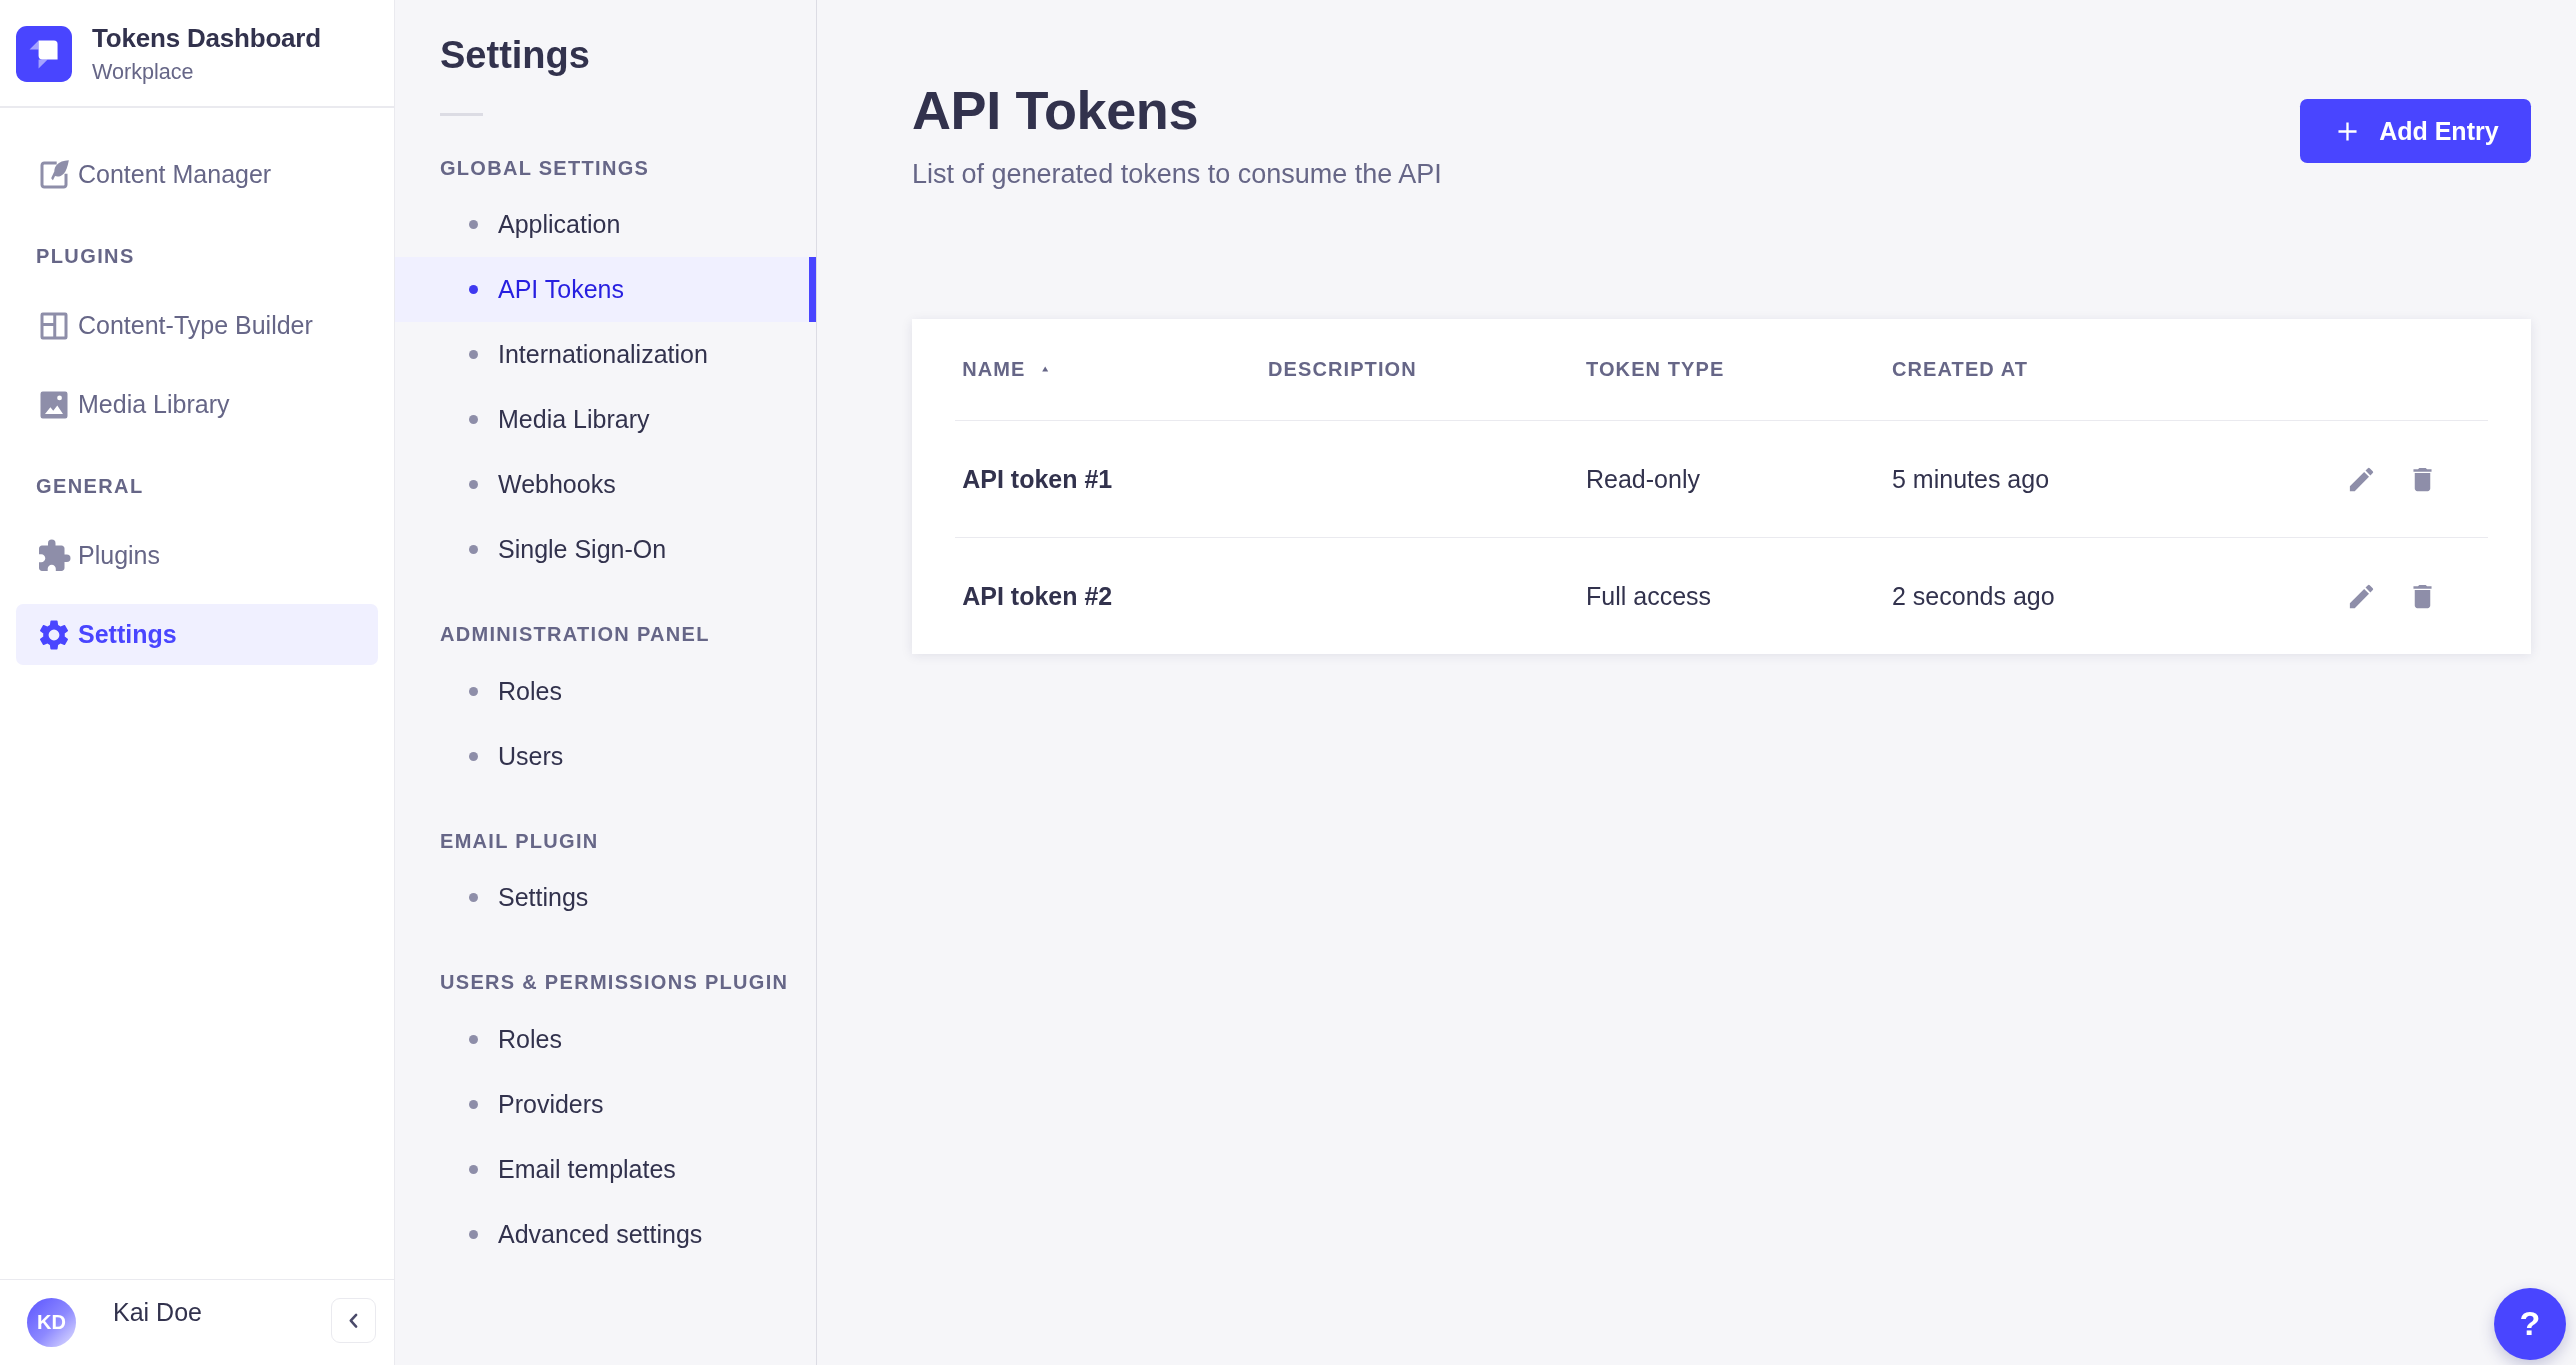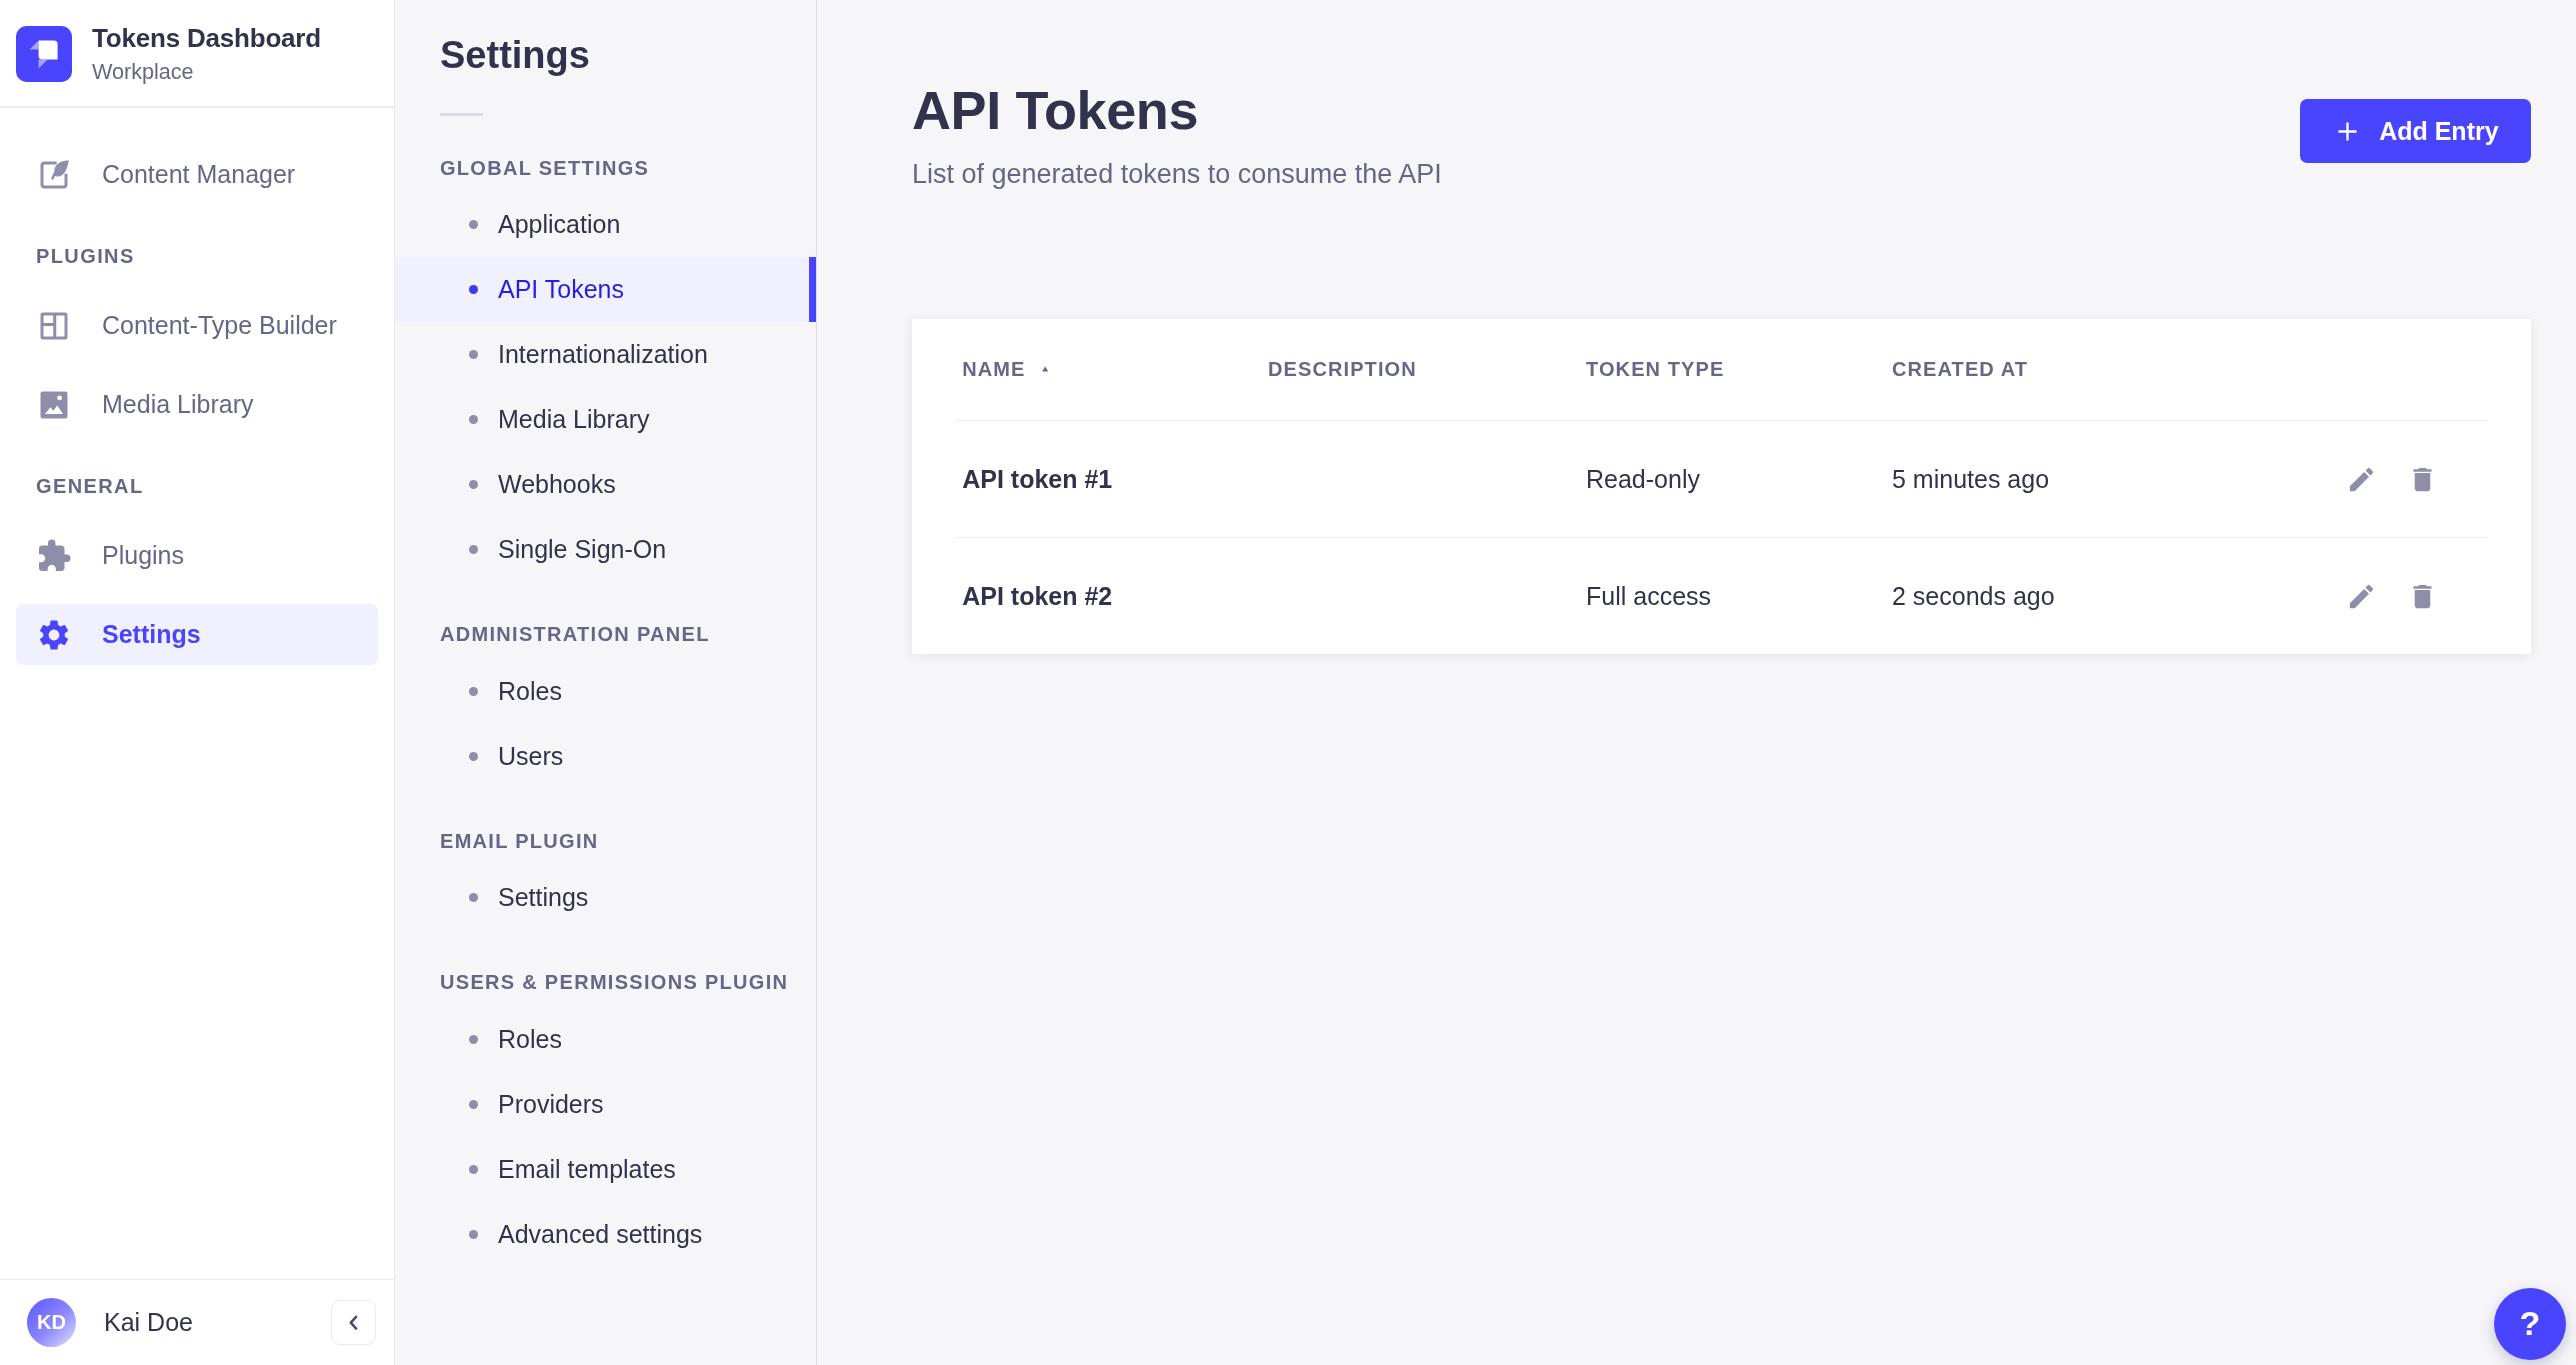--- a/index.html
+++ b/index.html
@@ -13,25 +13,25 @@
 
   
   .sidebar { width:395px; min-width:395px; background:#ffffff; border-right:1.8px solid #eaeaef; display:flex; flex-direction:column; }
   .brand { display:flex; align-items:center; gap:20px; padding:23.4px 18px 21.6px 16px; }
   .brand-logo { width:56px; height:56px; border-radius:10.8px; background:#4945ff; display:flex; align-items:center; justify-content:center; flex:none; }
   .brand-title { font-size:26px; font-weight:700; color:#32324d; letter-spacing:-0.2px; }
   .brand-sub { font-size:21.6px; color:#666687; margin-top:4.5px; }
   .sidebar-divider { height:1.8px; background:#eaeaef; }
   .sidebar-nav { flex:1; padding:36px 16px 0; overflow:hidden; }
   .side-heading { font-size:20px; font-weight:700; letter-spacing:1.4px; color:#666687; margin:40px 0 27px 20px; }
-  .side-item { display:flex; align-items:center; gap:30px; height:61px; padding:0 20px; border-radius:7.2px; font-size:25px; color:#666687; margin-bottom:18px; cursor:pointer; }
+  .side-item { display:flex; align-items:center; gap:6px; height:61px; padding:0 20px; border-radius:7.2px; font-size:25px; color:#666687; margin-bottom:18px; cursor:pointer; }
   .side-item svg { width:36px; height:36px; color:#8e8ea9; flex:none; }
   .side-item.active { background:#f0f0ff; color:#4945ff; font-weight:600; }
   .side-item.active svg { color:#4945ff; }
-  .user-area { margin-top:auto; border-top:1.8px solid #eaeaef; padding:18px 18px 18px 27px; display:flex; align-items:center; gap:28px; }
+  .user-area { margin-top:auto; border-top:1.8px solid #eaeaef; padding:18px 18px 18px 27px; display:flex; align-items:flex-start; gap:37px; }
   .avatar { width:49px; height:49px; border-radius:50%; background:linear-gradient(135deg,#5a54ff 0%,#8d89ff 55%,#e4e3ff 100%); color:#fff; font-size:20px; font-weight:700; display:flex; align-items:center; justify-content:center; flex:none; }
   .user-name { font-size:25px; color:#32324d; }
   .collapse-btn { margin-left:auto; width:45px; height:45px; background:#fff; border:1.8px solid #eaeaef; border-radius:9px; display:flex; align-items:center; justify-content:center; color:#4a4a6a; cursor:pointer; }
   .collapse-btn svg { width:23.4px; height:23.4px; }
 
   
   .subnav { width:422px; min-width:422px; background:#f6f6f9; border-right:1.8px solid #dcdce4; padding-top:34px; }
   .subnav-title { font-size:38px; font-weight:700; color:#32324d; margin-left:45px; }
   .subnav-rule { width:43px; height:2.7px; background:#dcdce4; margin:36px 0 0 45px; }
   .subnav-heading { font-size:20px; font-weight:700; letter-spacing:1.3px; color:#666687; margin:41px 0 12.6px 45px; }

